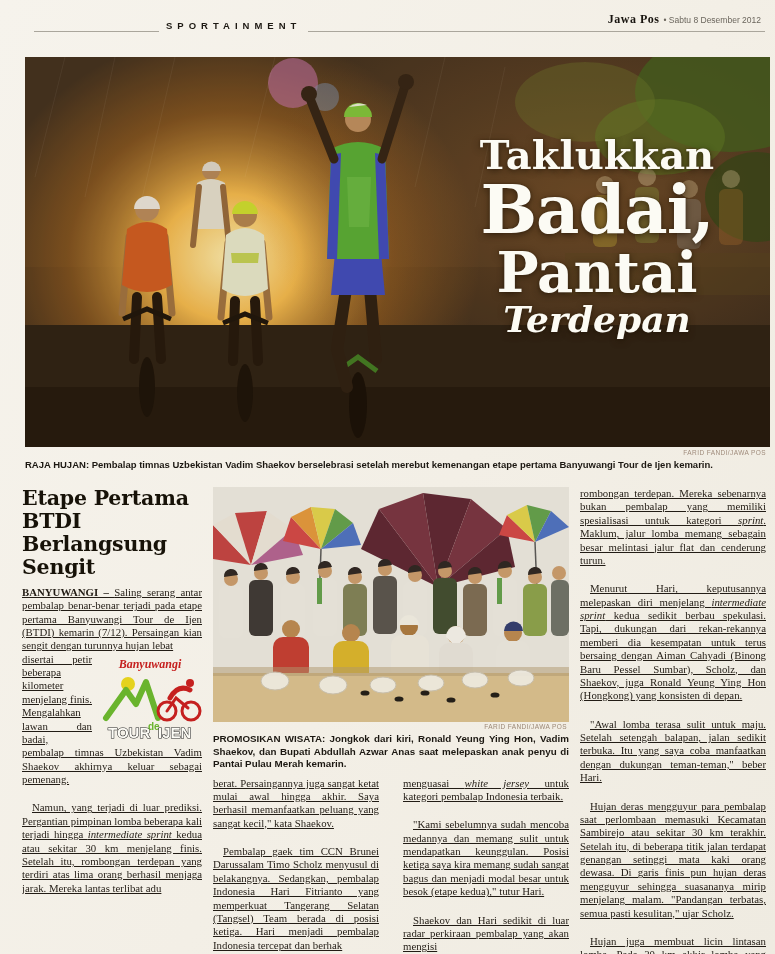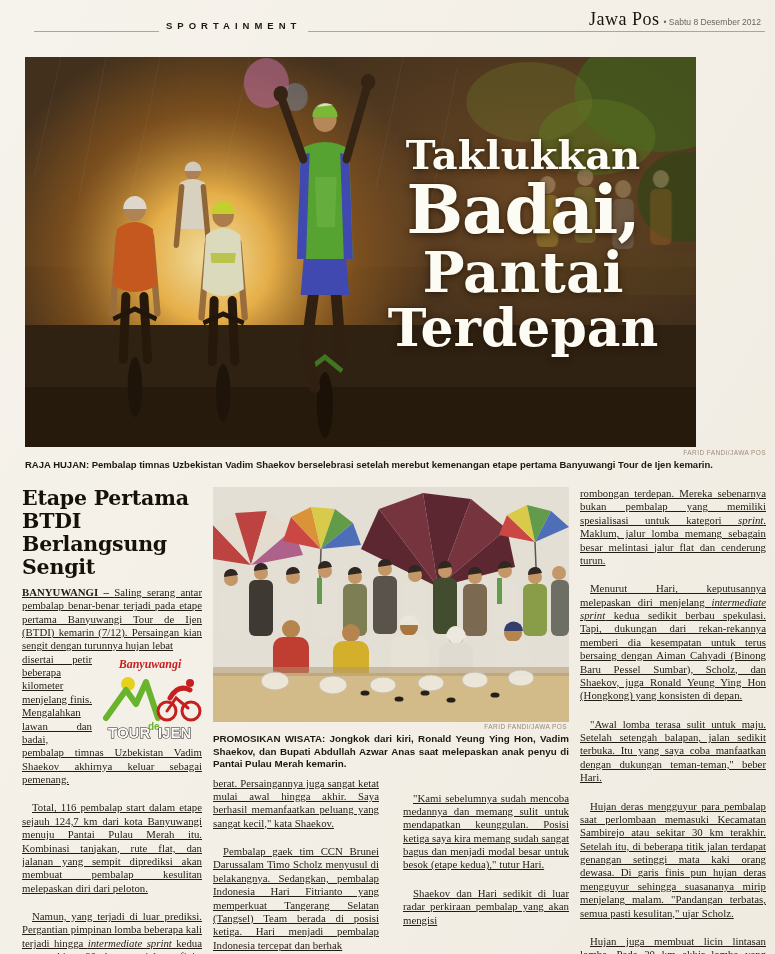--- a/index.html
+++ b/index.html
@@ -2,36 +2,36 @@
 <html><head>
 <meta charset="utf-8">
 <style>
   html,body{margin:0;padding:0;}
   body{background:#e7e4dc;font-family:"Liberation Serif",serif;}
   .page{position:relative;width:775px;height:954px;background:linear-gradient(120deg,#f6f3ec 0%,#f3efe6 55%,#efebe1 100%);overflow:hidden;margin:0 auto;color:#221c15;}
 
   
   .masthead{position:absolute;top:0;left:0;right:0;height:46px;}
   .brand{position:absolute;right:14px;top:9px;white-space:nowrap;}
-  .paper-name{font-family:"Liberation Serif",serif;font-weight:normal;font-size:18px;color:#17130e;letter-spacing:.5px;}
+  .paper-name{font-family:"Liberation Serif",serif;font-weight:bold;font-size:12px;color:#17130e;letter-spacing:.5px;}
   .issue-date{font-family:"Liberation Sans",sans-serif;font-size:8.5px;color:#6b665d;}
   .rule-row{position:absolute;top:21px;left:34px;right:10px;display:flex;align-items:flex-end;gap:7px;}
   .rule-line{border-top:1px solid #aaa69c;height:0;}
   .rule-line.l{width:125px;}
   .rule-line.r{flex:1;}
   .section-label{font-family:"Liberation Sans",sans-serif;font-weight:bold;font-size:9.5px;letter-spacing:5px;color:#1d1913;transform:translateY(-1px);}
 
   
-  .hero{position:absolute;left:25px;top:57px;width:671px;height:390px;background:#2f2418;}
+  .hero{position:absolute;left:25px;top:57px;width:745px;height:390px;background:#2f2418;}
   .hero svg{display:block;width:100%;height:100%;}
   .hero-headline{position:absolute;top:78px;right:14px;width:318px;text-align:center;color:#fcfbf4;font-family:"DejaVu Serif","Liberation Serif",serif;font-weight:bold;text-shadow:0 2px 7px rgba(30,18,5,.65),0 0 2px rgba(40,25,10,.5);line-height:1.02;}
   .hl1{font-size:40px;}
   .hl2{font-size:67px;letter-spacing:-1px;}
   .hl3{font-size:56px;}
-  .hl4{font-size:52px;}
+  .hl4{font-size:36px;font-style:italic;}
   .hero-credit{position:absolute;top:449px;right:9px;font-family:"Liberation Sans",sans-serif;font-size:6.5px;color:#a08c7c;letter-spacing:.4px;}
   .hero-caption{position:absolute;left:25px;top:459px;width:745px;font-family:"Liberation Sans",sans-serif;font-size:9.5px;font-weight:bold;color:#1c1812;line-height:1.3;}
   .cap-label{font-weight:bold;}
 
   
   .content{position:absolute;left:22px;top:487px;width:744px;height:572px;display:grid;grid-template-columns:180px 356px 186px;column-gap:11px;overflow:hidden;}
   .col{overflow:hidden;}
   .article-headline{font-family:"DejaVu Serif","Liberation Serif",serif;font-weight:bold;font-size:20.5px;line-height:1.12;color:#171208;margin:0 0 7px 0;letter-spacing:-.2px;}
   .bodytext{font-size:10.8px;line-height:1.24;text-align:justify;color:#221c15;text-decoration:underline;}
   .bodytext p{margin:0;}
@@ -193,21 +193,20 @@
               <circle cx="92" cy="27" r="4" fill="#c5201f" stroke="none"></circle>
             </g>
             <g font-family="Liberation Sans, sans-serif" font-weight="bold">
               <text x="10" y="82" font-size="15" fill="#fdfcf6" stroke="#1a1a1a" stroke-width="1.1" paint-order="stroke">TOUR</text>
               <text x="50" y="74" font-size="10" fill="#6ab42d">de</text>
               <text x="60" y="82" font-size="15" fill="#fdfcf6" stroke="#1a1a1a" stroke-width="1.1" paint-order="stroke">IJEN</text>
             </g>
           </svg>
         </div>
         <p><span>disertai petir beberapa kilometer menjelang finis. Mengalahkan lawan dan badai, pembalap timnas Uzbekistan Vadim Shaekov akhirnya keluar sebagai pemenang.</span></p>
-        <p class="ind"><span>Total, 116 pembalap start dalam etape sejauh 124,7 km dari kota Banyuwangi menuju Pantai Pulau Merah itu. Kombinasi tanjakan, rute flat, dan jalanan yang sempit diprediksi akan membuat pembalap kesulitan melepaskan diri dari peloton.</span></p>
         <p class="ind"><span>Namun, yang terjadi di luar prediksi. Pergantian pimpinan lomba beberapa kali terjadi hingga </span><span style="font-style: italic;">intermediate sprint</span><span> kedua atau sekitar 30 km menjelang finis. Setelah itu, rombongan terdepan yang terdiri atas lima orang berhasil menjaga jarak. Mereka lantas terlibat adu </span></p>
 
       </div>
     </div>
 
     <div class="col mid">
       <div class="feature-photo">
         <svg viewBox="0 0 356 235" preserveAspectRatio="none">
           <rect width="356" height="235" fill="#e8e6df"></rect>
 
@@ -326,20 +325,21 @@
         </svg>
       </div>
       <div class="feature-credit">FARID FANDI/JAWA POS</div>
       <div class="feature-caption"><span class="cap-label">PROMOSIKAN WISATA:</span><span> Jongkok dari kiri, Ronald Yeung Ying Hon, Vadim Shaekov, dan Bupati Abdullah Azwar Anas saat melepaskan anak penyu di Pantai Pulau Merah kemarin.</span></div>
       <div class="inner-cols">
         <div class="bodytext">
           <p><span>berat. Persaingannya juga sangat ketat mulai awal hingga akhir. Saya berhasil memanfaatkan peluang yang sangat kecil," kata Shaekov.</span></p>
           <p class="ind"><span>Pembalap gaek tim CCN Brunei Darussalam Timo Scholz menyusul di belakangnya. Sedangkan, pembalap Indonesia Hari Fitrianto yang memperkuat Tangerang Selatan (Tangsel) Team berada di posisi ketiga. Hari menjadi pembalap Indonesia tercepat dan berhak</span></p>
         </div>
         <div class="bodytext">
+          <p><span>menguasai </span><span style="font-style: italic;">white jersey</span><span> untuk kategori pembalap Indonesia terbaik.</span></p>
           <p class="ind"><span>"Kami sebelumnya sudah mencoba medannya dan memang sulit untuk mendapatkan keunggulan. Posisi ketiga saya kira memang sudah sangat bagus dan menjadi modal besar untuk besok (etape kedua)," tutur Hari.</span></p>
           <p class="ind"><span>Shaekov dan Hari sedikit di luar radar perkiraan pembalap yang akan mengisi</span></p>
         </div>
       </div>
     </div>
 
     <div class="col bodytext">
       <p><span>rombongan terdepan. Mereka sebenarnya bukan pembalap yang memiliki spesialisasi untuk kategori </span><span style="font-style: italic;">sprint</span><span>. Maklum, jalur lomba memang sebagain besar melintasi jalur flat dan cenderung turun.</span></p>
       <p class="ind"><span>Menurut Hari, keputusannya melepaskan diri menjelang </span><span style="font-style: italic;">intermediate sprint</span><span> kedua sedikit berbau spekulasi. Tapi, dukungan dari rekan-rekannya memberi dia kesempatan untuk terus bersaing dengan Aiman Cahyadi (Binong Baru Pessel Sumbar), Scholz, dan Shaekov, juga Ronald Yeung Ying Hon (Hongkong) yang konsisten di depan.</span></p>
       <p class="ind"><span>"Awal lomba terasa sulit untuk maju. Setelah setengah balapan, jalan sedikit terbuka. Itu yang saya coba manfaatkan dengan dukungan teman-teman," beber Hari.</span></p>

